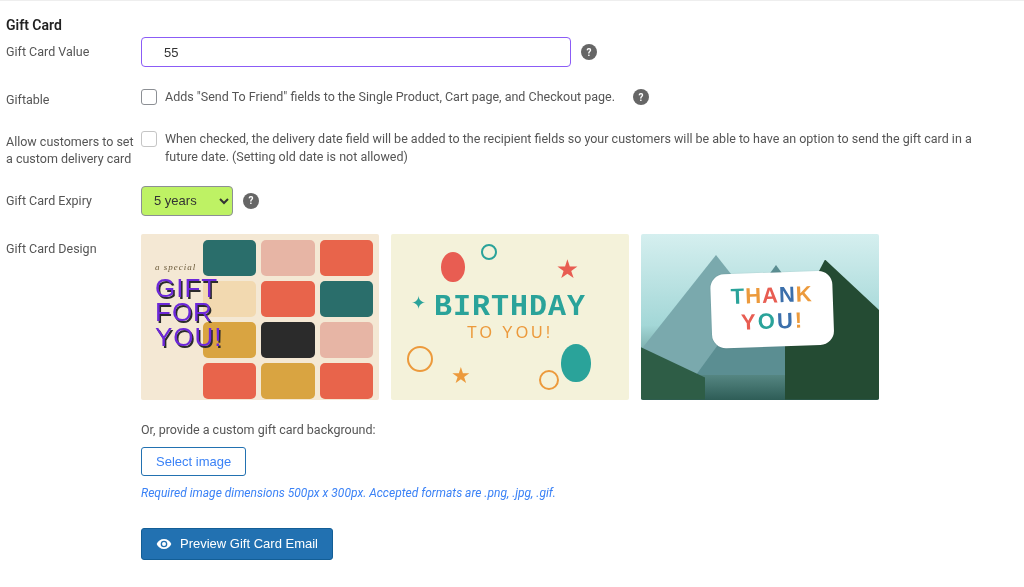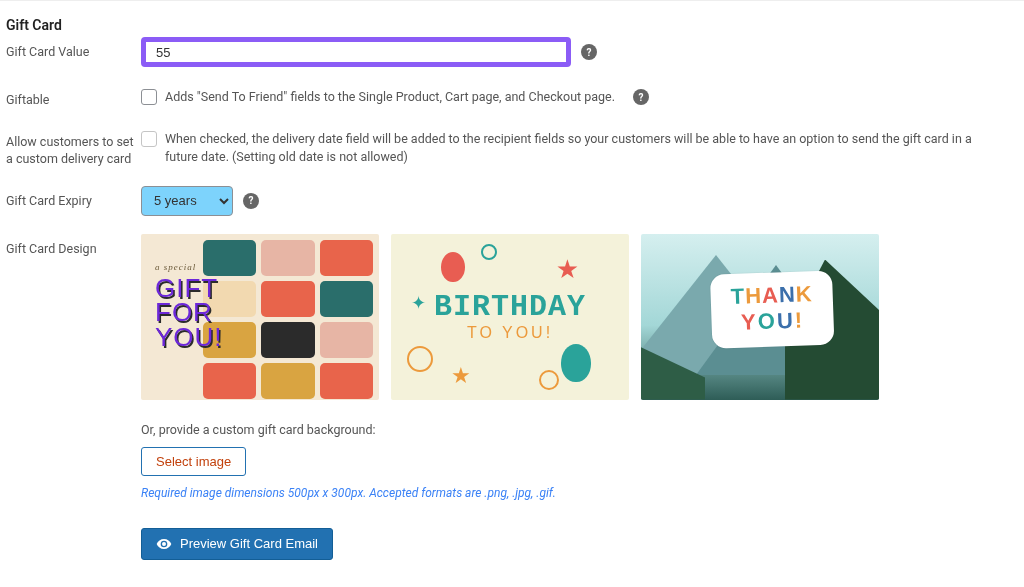--- a/index.html
+++ b/index.html
@@ -41,22 +41,22 @@
   }
   .form-field {
     flex: 1;
     display: flex;
     align-items: flex-start;
     flex-wrap: wrap;
   }
   .text-input {
     width: 430px;
     height: 30px;
-    padding: 4px 10px;
-    border: 5px solid #8b5cf6;
+    padding: 4px 22px;
+    border: 1px solid #8b5cf6;
     border-radius: 4px;
     font-size: 13px;
     color: #333;
     background: #fff;
   }
   .help-icon {
     display: inline-flex;
     align-items: center;
     justify-content: center;
     width: 16px;
@@ -91,21 +91,21 @@
     padding-top: 3px;
   }
   .select-input {
     width: 92px;
     height: 30px;
     padding: 4px 8px;
     border: 1px solid #8c8f94;
     border-radius: 4px;
     font-size: 13px;
     color: #333;
-    background: #7dd3fc;
+    background: #bef264;
     appearance: auto;
   }
   .designs {
     display: flex;
     gap: 12px;
     margin-bottom: 22px;
   }
   .design-card {
     width: 238px;
     height: 166px;
@@ -211,21 +211,21 @@
     font-size: 12.5px;
     color: #555;
     margin-bottom: 10px;
   }
   .select-image-btn {
     display: inline-block;
     padding: 6px 14px;
     border: 1px solid #2271b1;
     border-radius: 3px;
     background: #fff;
-    color: #c2410c;
+    color: #3b82f6;
     font-size: 13px;
     cursor: pointer;
   }
   .hint {
     font-size: 12px;
     font-style: italic;
     color: #3b82f6;
     margin-top: 10px;
   }
   .preview-btn {

